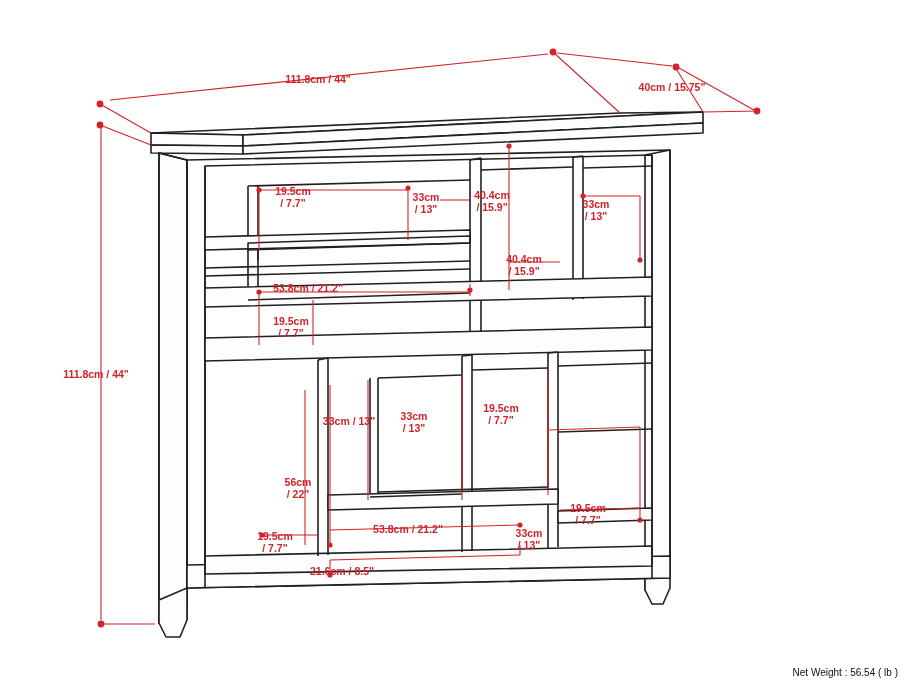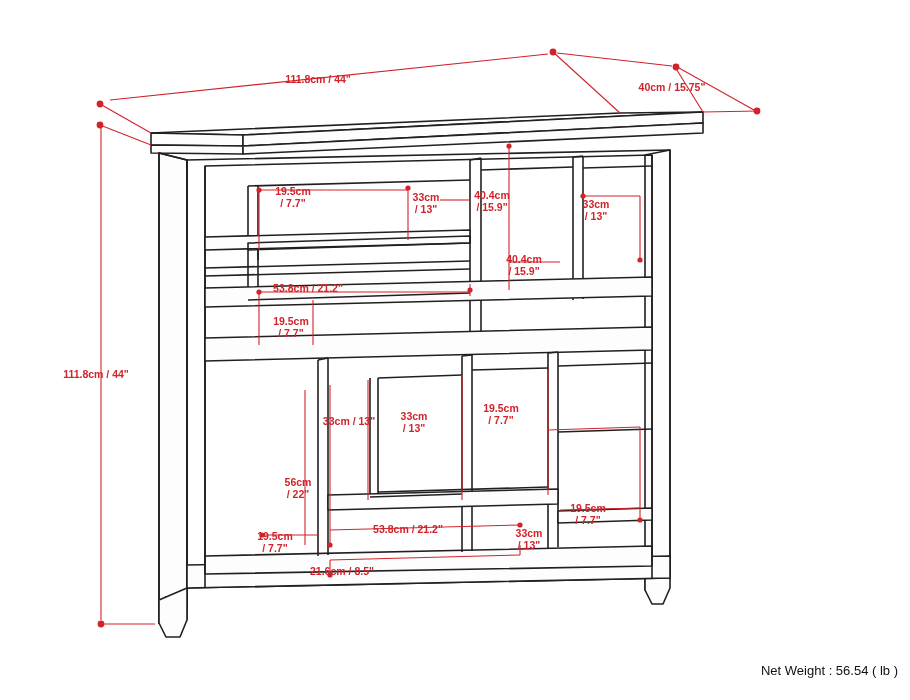--- a/index.html
+++ b/index.html
@@ -34,21 +34,21 @@
     font-family: "Liberation Sans", sans-serif;
     font-weight: bold;
     white-space: pre;
     text-align: center;
   }
   .net-weight {
     position: absolute;
     right: 12px;
     bottom: 22px;
     color: #111111;
-    font-size: 13px;
+    font-size: 10px;
     font-family: "Liberation Sans", sans-serif;
   }
 </style>
 </head>
 <body>
 
 <div id="diagram-root">
 
   <svg id="furniture-svg" viewBox="0 0 910 700">
 

